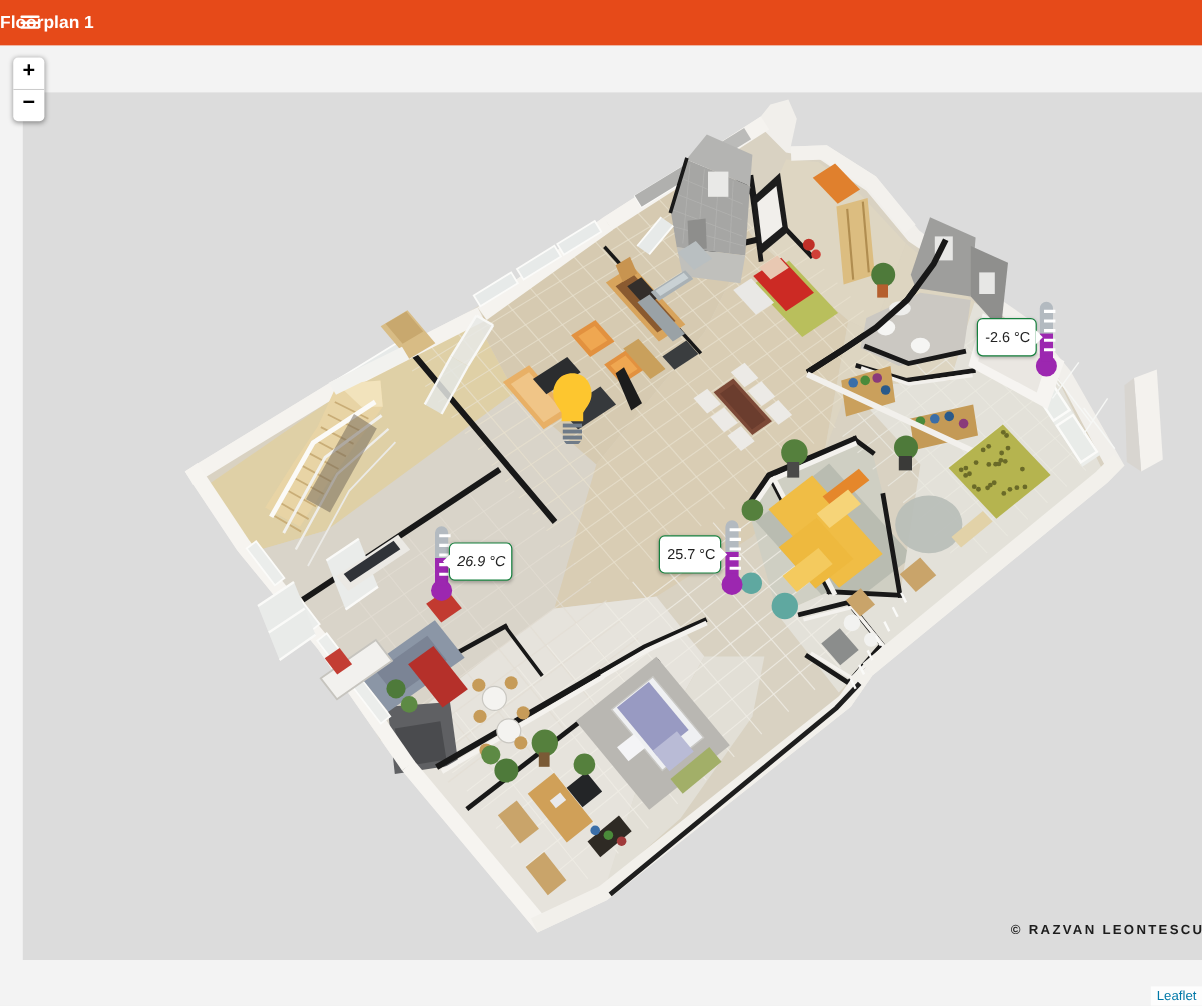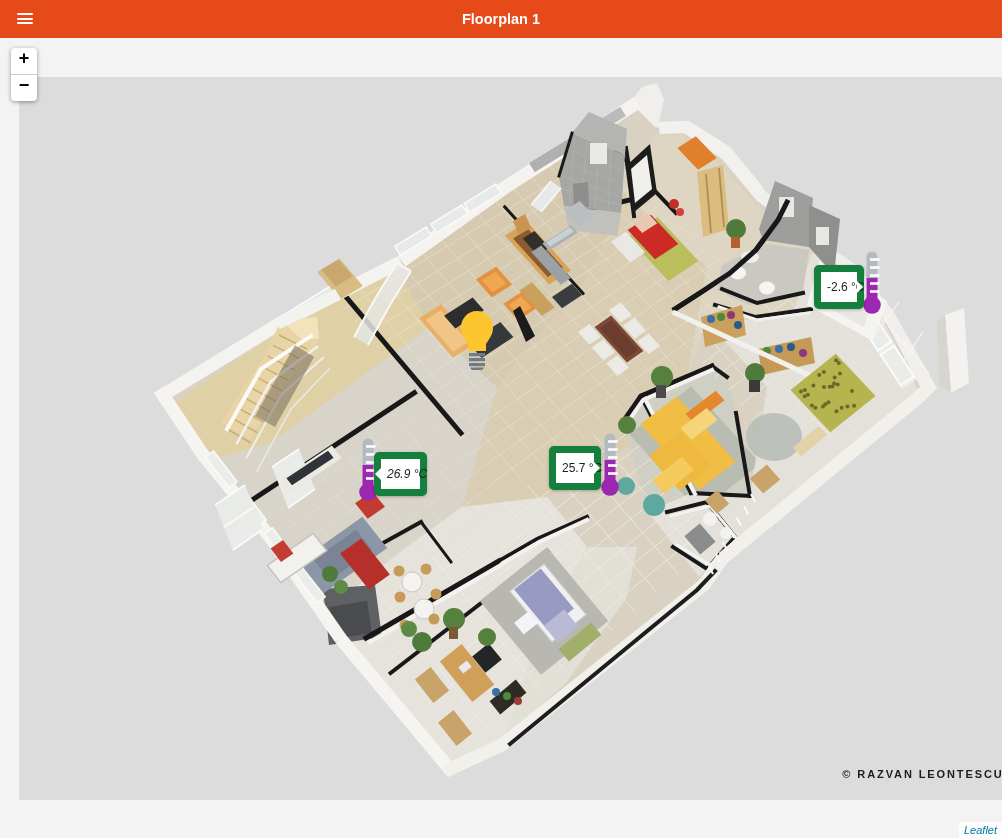--- a/index.html
+++ b/index.html
@@ -1,32 +1,32 @@
 <!DOCTYPE html>
 <html><head><meta charset="utf-8">
 <style>
 html,body{margin:0;padding:0;width:1002px;height:838px;overflow:hidden;
  font-family:"Liberation Sans",sans-serif;background:#f3f3f3;}
 header{position:absolute;left:0;top:0;width:100%;height:38px;background:#e64a19;}
-header .title{position:absolute;left:0;right:0;top:0;line-height:38px;text-align:center;
+header .title{position:absolute;left:0;right:0;top:0;line-height:38px;text-align:left;
  color:#fff;font-size:14.5px;font-weight:bold;}
 header .burger{position:absolute;left:17px;top:13px;width:16px;height:13px;}
 header .burger span{display:block;height:2px;background:#fff;margin-bottom:2.5px;border-radius:1px;}
 #map{position:absolute;left:0;top:38px;width:1002px;height:800px;background:#f3f3f3;}
 #img{position:absolute;left:19px;top:39px;width:965px;height:723px;background:#dcdcdc;padding-left:48px;}
 .zoomctl{position:absolute;left:11px;top:10px;width:26px;border-radius:4px;
  box-shadow:0 1px 4px rgba(0,0,0,0.4);background:#fff;z-index:50;}
 .zoomctl a{display:block;width:26px;height:26px;line-height:26px;text-align:center;
  color:#000;font:bold 18px "Liberation Sans",sans-serif;text-decoration:none;}
 .zoomctl a.zin{border-bottom:1px solid #ccc;border-radius:4px 4px 0 0;}
 .zoomctl a.zout{border-radius:0 0 4px 4px;}
 .attrib{position:absolute;right:0;bottom:0;background:rgba(255,255,255,0.8);
- padding:0 5px;font-size:11px;line-height:16px;color:#333;z-index:40;font-style:italic;}
+ padding:0 5px;font-size:11px;line-height:16px;color:#333;z-index:40;}
 .attrib a{color:#0078A8;text-decoration:none;}
-.tooltip{position:absolute;background:#fff;border:7px solid #15803d;border-radius:5px;
+.tooltip{position:absolute;background:#fff;border:1px solid #15803d;border-radius:5px;
  box-shadow:0 1px 3px rgba(0,0,0,0.25);font-size:12px;line-height:14px;color:#222;
  padding:8px 6px;white-space:nowrap;z-index:30;box-sizing:border-box;}
 .tooltip:after{content:"";position:absolute;top:50%;margin-top:-6px;border:6px solid transparent;}
 .tt-right:after{left:100%;border-left-color:#fff;}
 .tt-left:after{right:100%;border-right-color:#fff;}
 .marker{position:absolute;z-index:20;}
 </style></head>
 <body>
 <header>
     <div class="burger">

